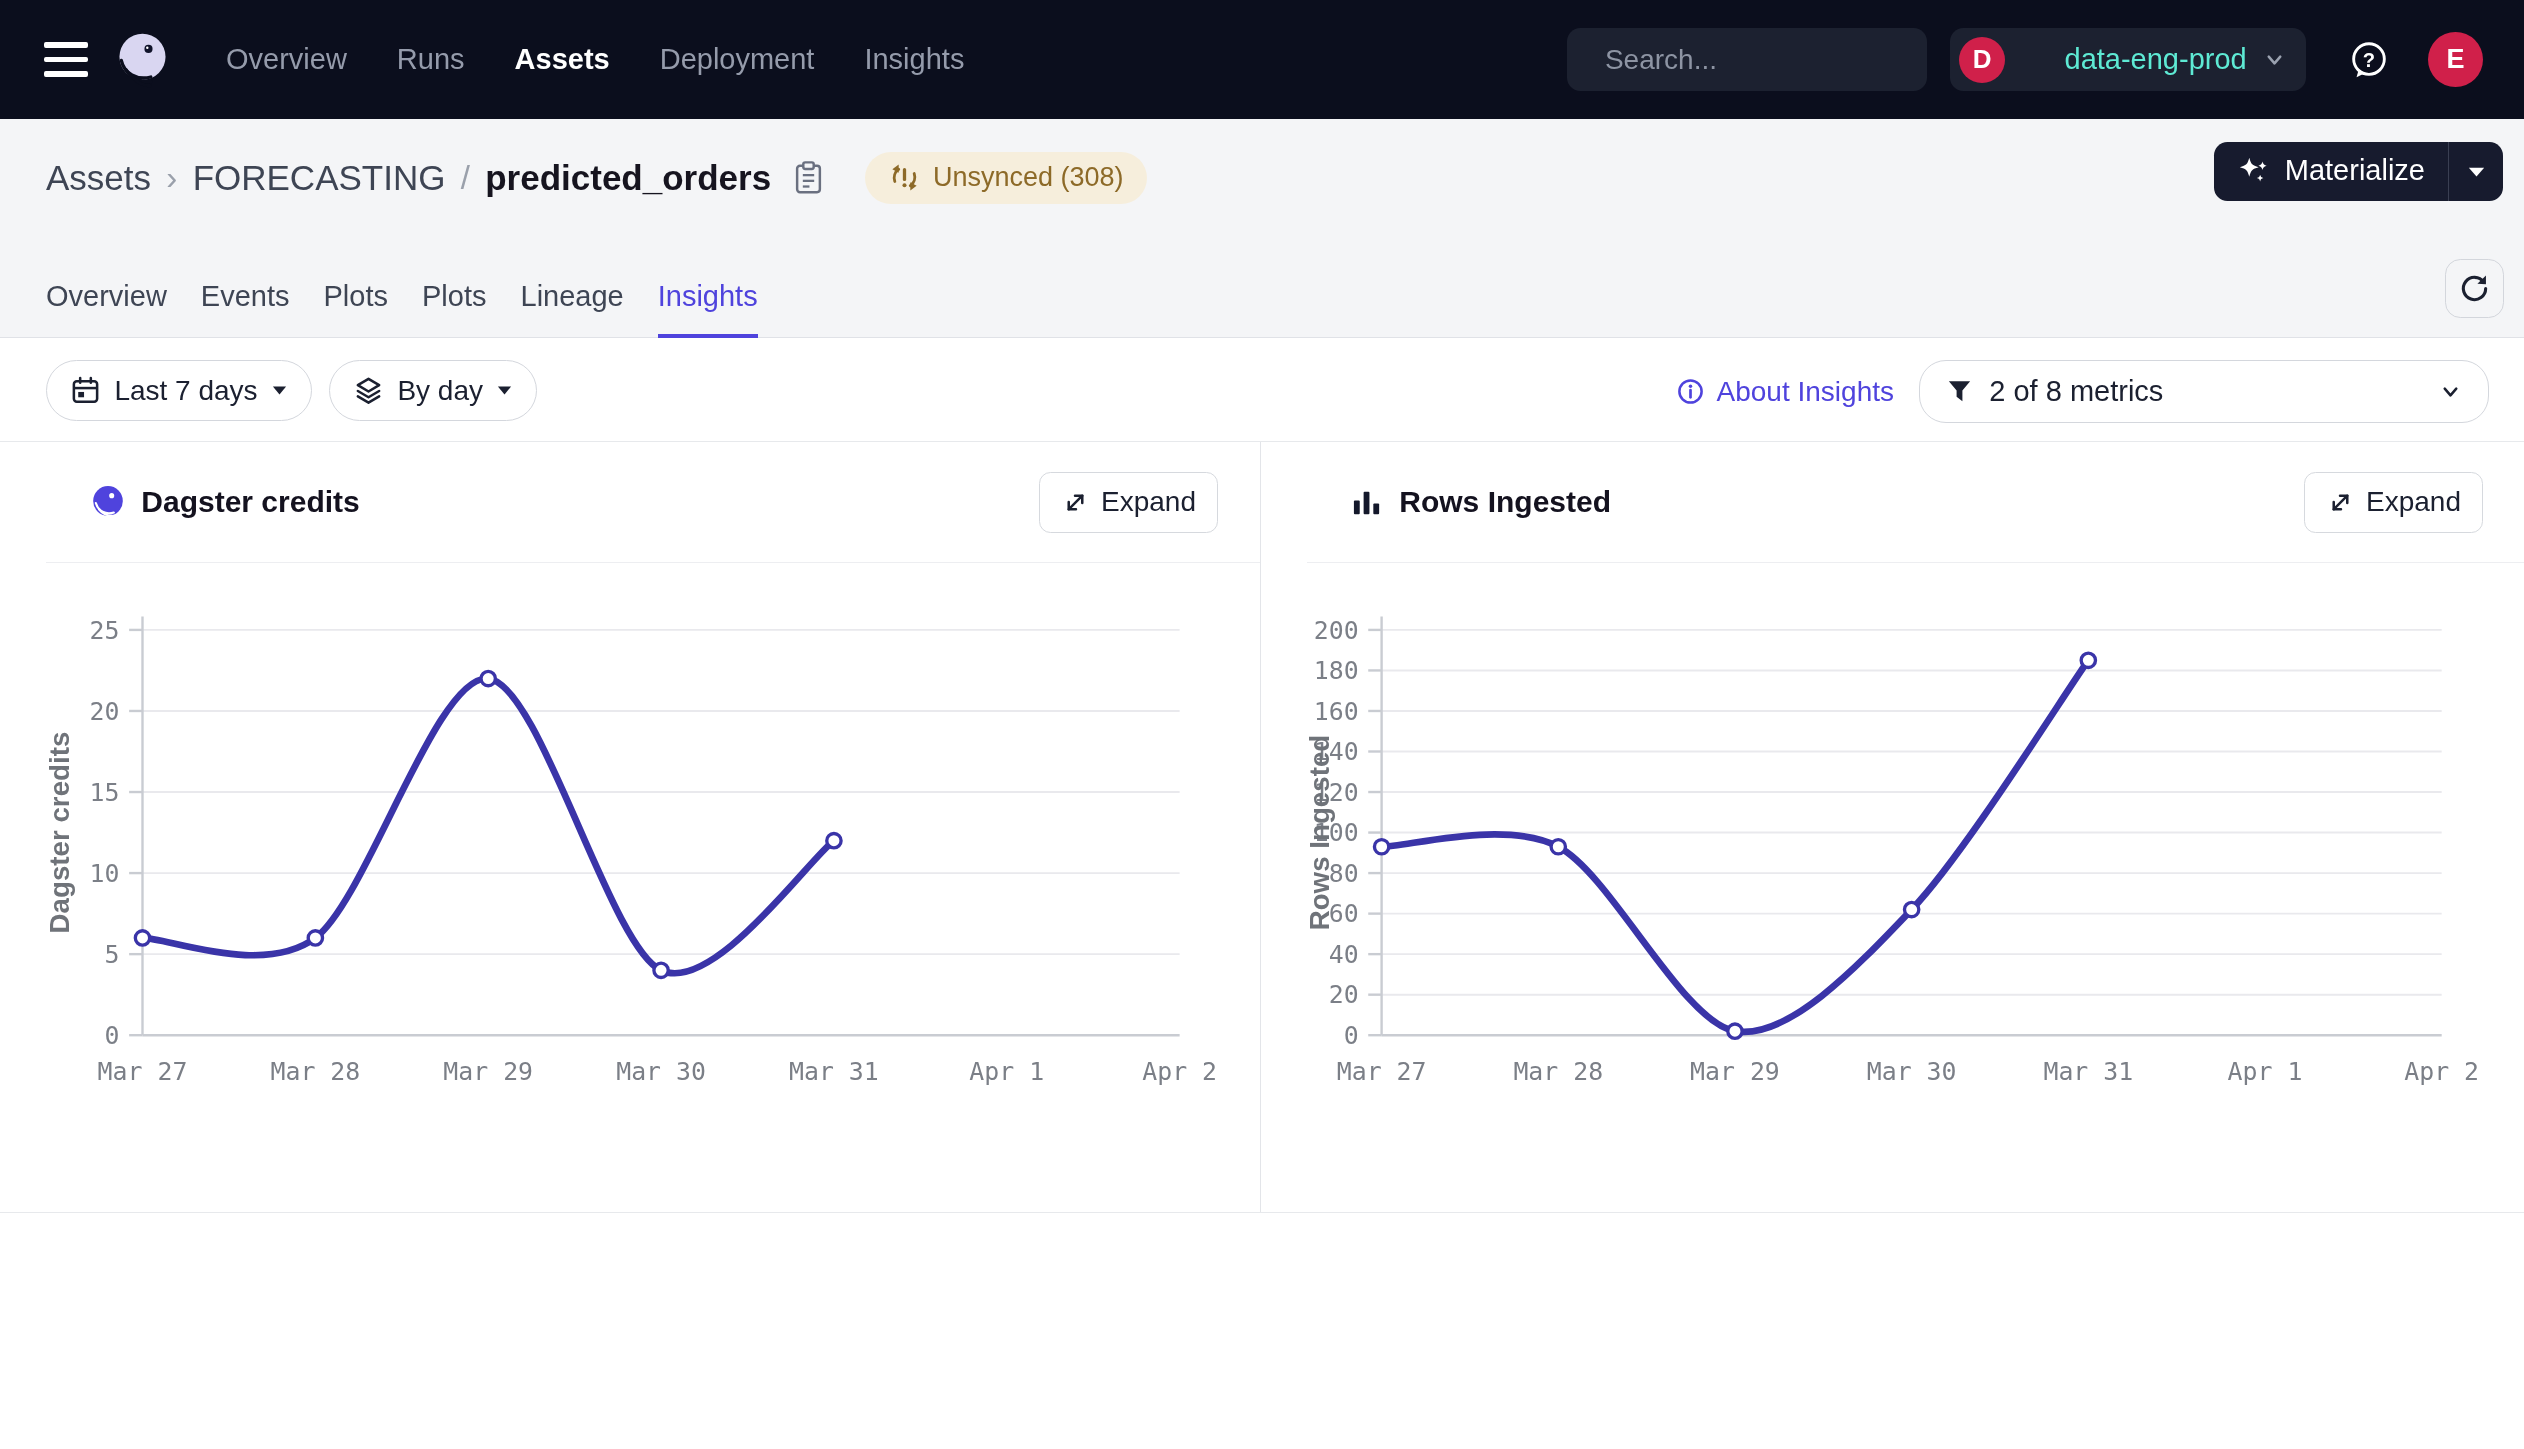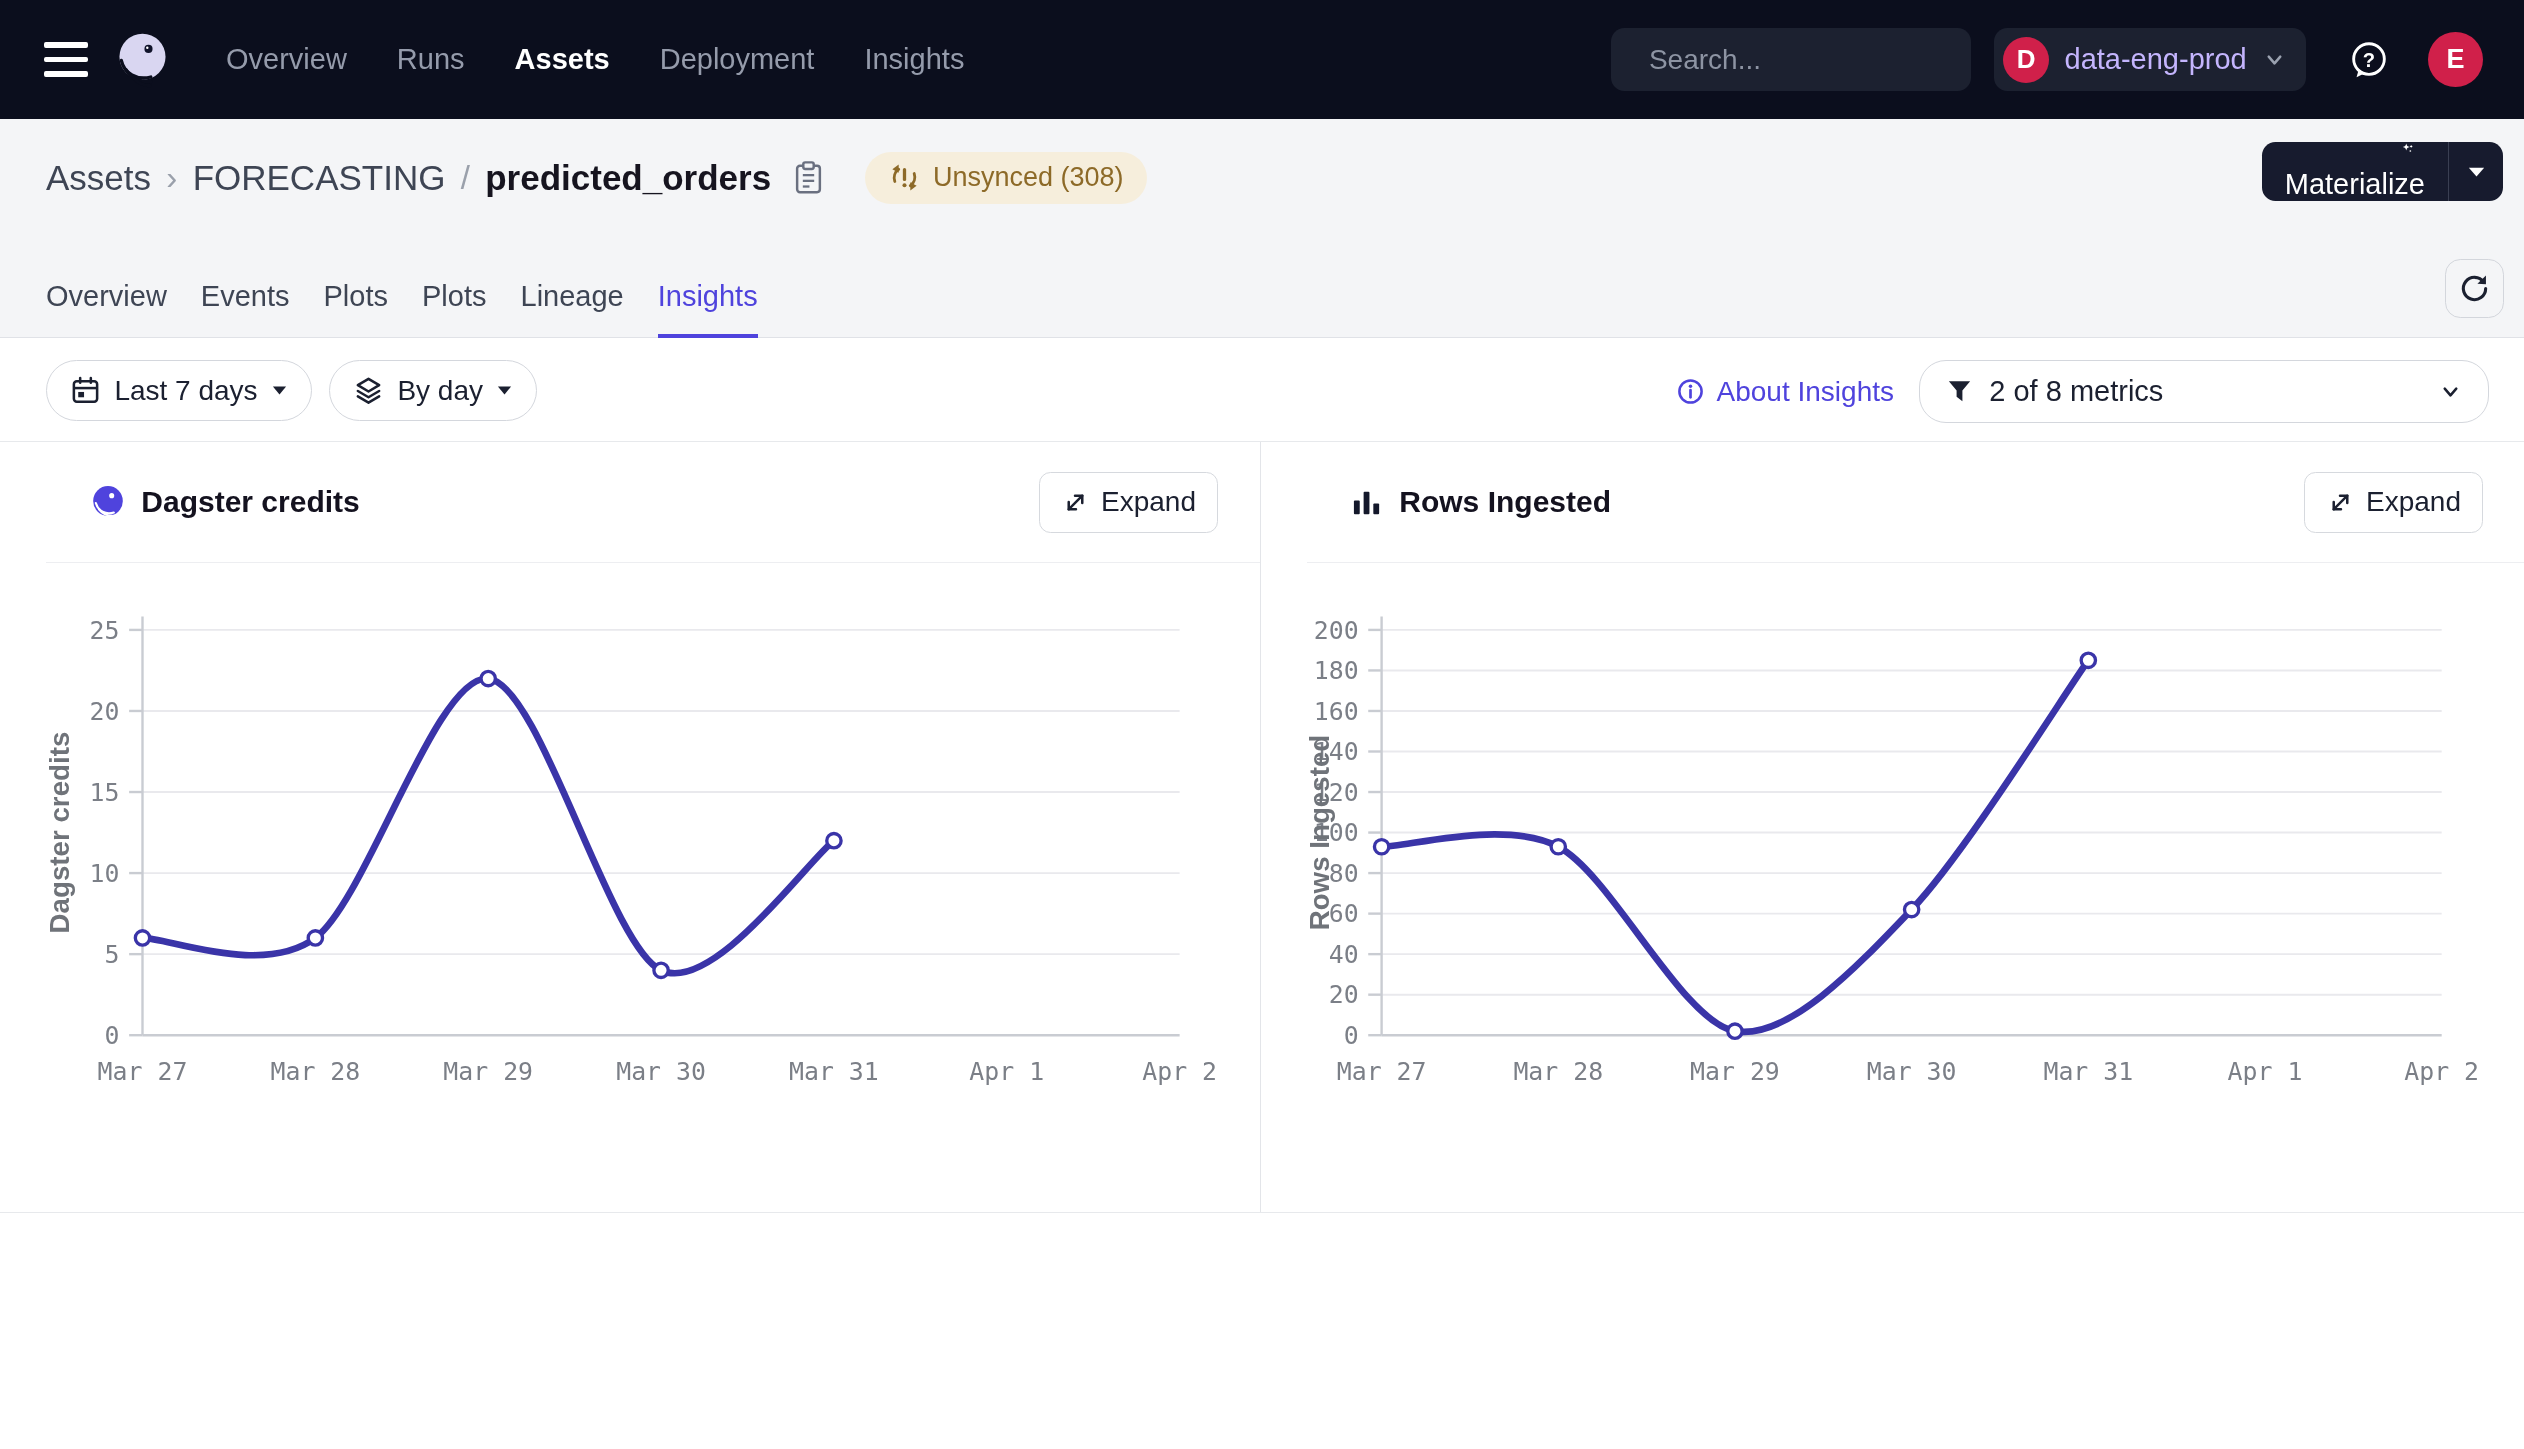--- a/index.html
+++ b/index.html
@@ -17,33 +17,33 @@
   .navlinks{display:flex;align-items:center;gap:50px;margin-left:54px;list-style:none;}
   .navlinks li{font-size:29px;color:#959bab;cursor:pointer;white-space:nowrap;}
   .navlinks li.active{color:#ffffff;font-weight:700;}
   .topnav .spacer{flex:1;}
   .searchbox{width:360px;height:63px;background:#1c2130;border-radius:13.4px;display:flex;align-items:center;padding:0 23px;gap:15.3px;}
   .searchbox input{flex:1;background:transparent;border:none;outline:none;color:#cfd3dc;font-size:28px;font-family:"Liberation Sans",sans-serif;}
   .searchbox input::placeholder{color:#8d94a3;}
   .searchbox .shortcut{color:#8d94a3;font-size:29px;}
   .deployment{margin-left:23px;height:63px;background:#1c2130;border-radius:13.4px;display:flex;align-items:center;padding:0 19px 0 9.6px;gap:15.3px;cursor:pointer;}
   .dep-circle{width:46px;height:46px;border-radius:50%;background:#d0204a;color:#fff;font-size:26px;font-weight:700;display:flex;align-items:center;justify-content:center;}
-  .dep-name{color:#c4b5fd;font-size:29px;}
+  .dep-name{color:#5eead4;font-size:29px;margin-left:44px;}
   .helpbtn{margin-left:40px;cursor:pointer;display:flex;}
   .avatar{width:55px;height:55px;border-radius:50%;background:#d0204a;color:#fff;font-size:27px;font-weight:700;display:flex;align-items:center;justify-content:center;margin:0 42px 0 36px;cursor:pointer;}
   
   .pageheader{position:absolute;top:119px;left:0;right:0;height:219px;background:#f4f5f7;border-bottom:1px solid #e0e2e7;}
   .breadcrumb{position:absolute;left:46px;top:31px;height:55px;display:flex;align-items:center;gap:15.3px;font-size:35px;color:#3e4554;white-space:nowrap;}
   .breadcrumb .crumb{cursor:pointer;}
   .breadcrumb .sep{color:#9aa0ab;font-size:33px;}
   .breadcrumb .asset{color:#16141f;font-weight:700;}
   .clipbtn{margin-left:5.7px;display:flex;cursor:pointer;}
   .badge{margin-left:25px;height:52px;border-radius:26px;background:#f6eedc;color:#8d6a28;font-size:27px;display:flex;align-items:center;gap:11.5px;padding:0 23px;cursor:pointer;}
   .materialize{position:absolute;right:22px;top:23px;height:59px;background:#171b2e;border-radius:13.4px;display:flex;align-items:stretch;color:#fff;overflow:hidden;}
-  .materialize .main{display:flex;align-items:flex-end;gap:13.4px;padding:0 23px;font-size:29px;cursor:pointer;flex-direction:column;}
+  .materialize .main{display:flex;align-items:flex-start;gap:13.4px;padding:12px 23px;font-size:29px;cursor:pointer;}
   .materialize .split{width:1px;background:#3a3f52;}
   .materialize .caret{width:54px;display:flex;align-items:center;justify-content:center;cursor:pointer;}
   .tabs{position:absolute;left:46px;bottom:-1px;display:flex;gap:34px;}
   .tab{font-size:29px;color:#3e4554;padding-bottom:21px;border-bottom:4.8px solid transparent;cursor:pointer;}
   .tab.active{color:#4f43dd;border-bottom-color:#4f43dd;}
   .refreshbtn{position:absolute;right:21px;top:140px;width:59px;height:59px;border:1.9px solid #d3d6dc;border-radius:15.3px;background:transparent;display:flex;align-items:center;justify-content:center;cursor:pointer;}
   
   .filterbar{position:absolute;top:339px;left:0;right:0;height:103px;background:#ffffff;border-bottom:1px solid #e7e9ec;}
   .filterbar .leftgroup{position:absolute;left:46px;top:21px;display:flex;gap:17px;}
   .pill{height:61px;border:1.9px solid #d4d7dd;border-radius:31px;background:#fff;display:flex;align-items:center;gap:13.4px;padding:0 23px;font-size:28px;color:#1b2030;cursor:pointer;white-space:nowrap;justify-content:space-between;}

